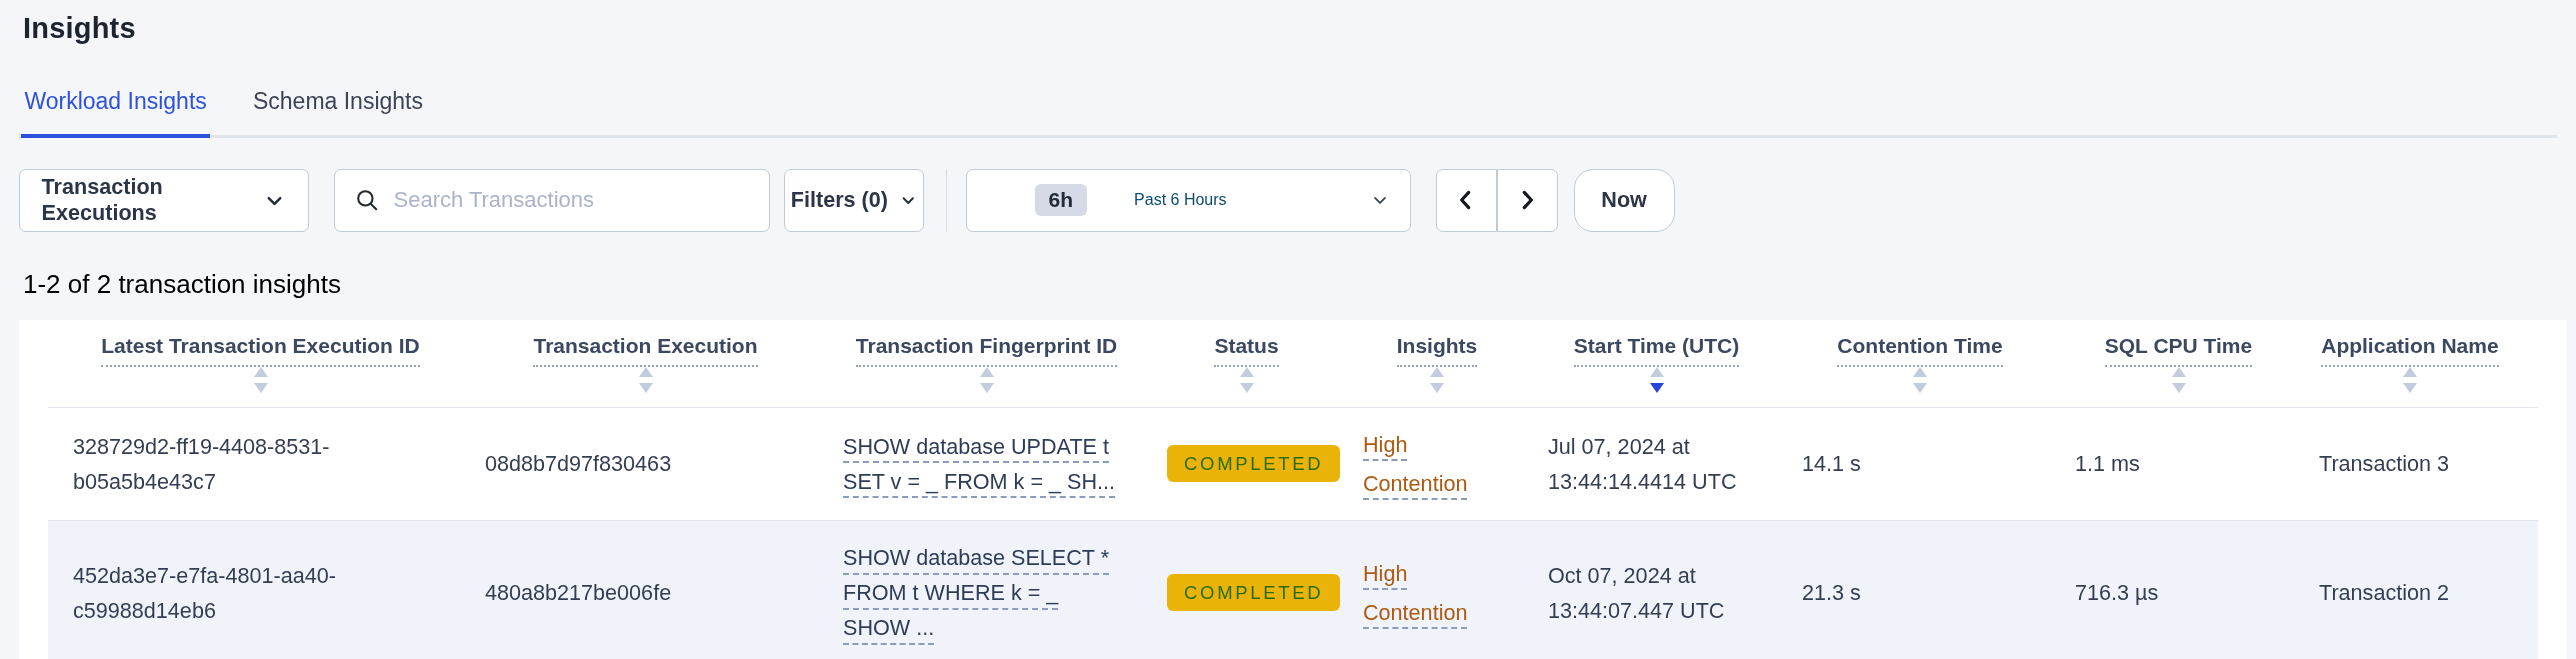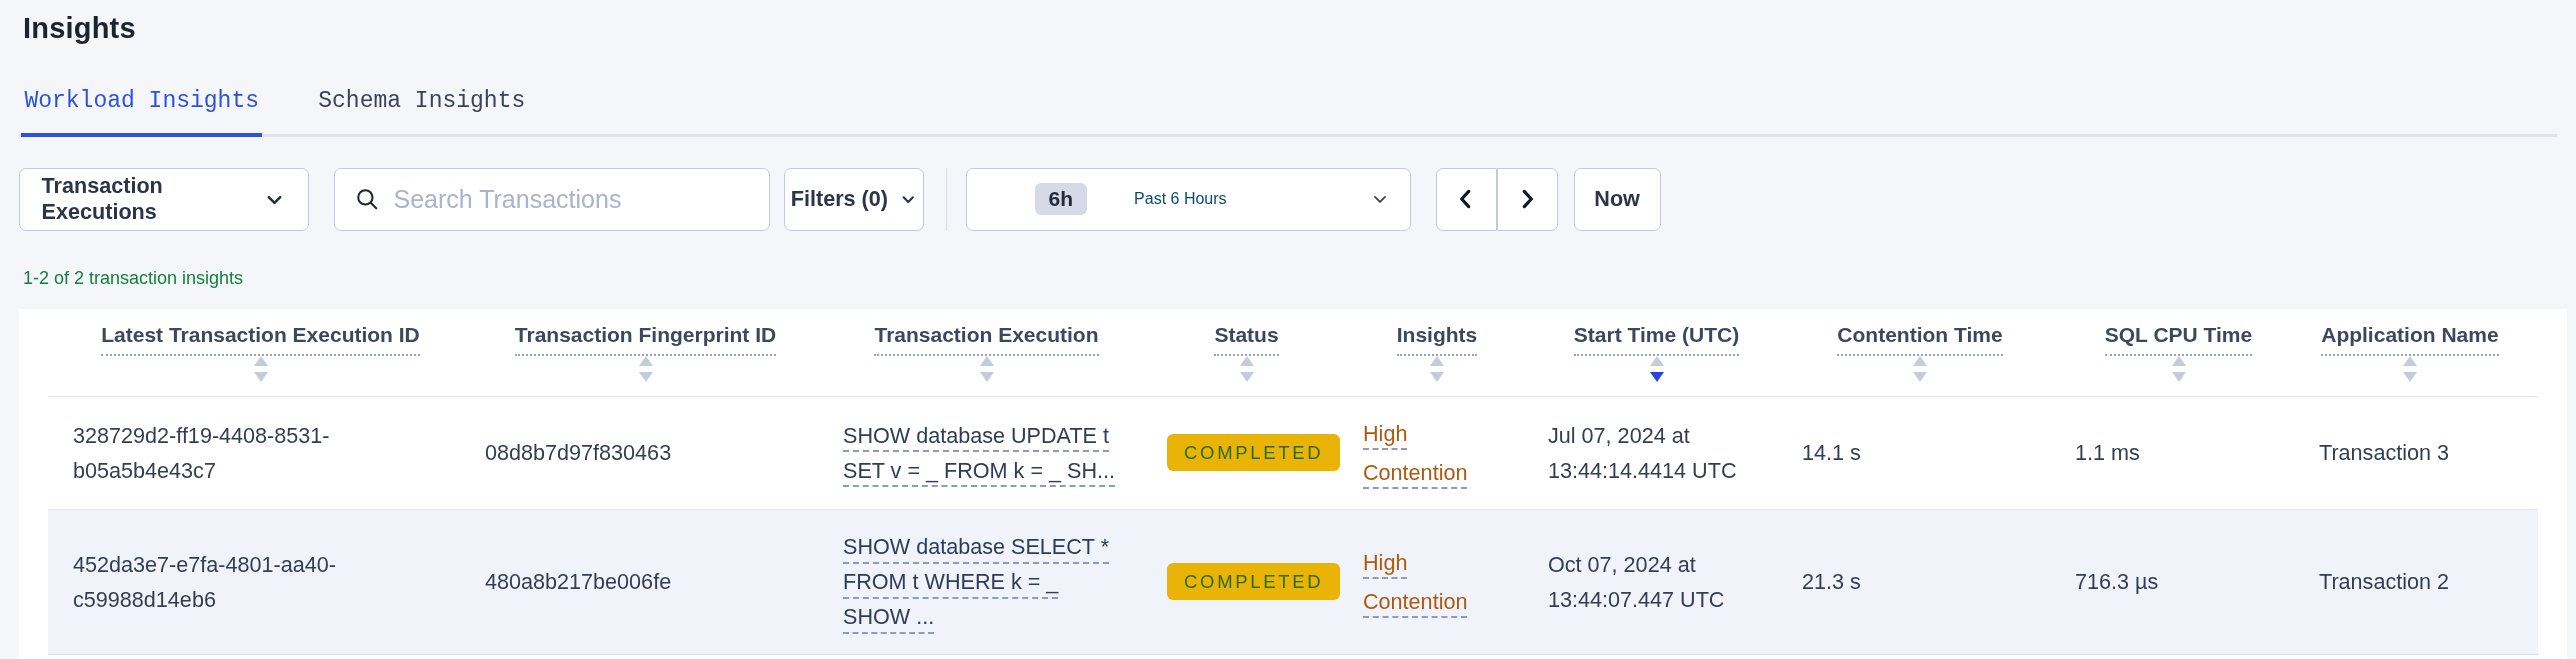--- a/index.html
+++ b/index.html
@@ -12,24 +12,23 @@
 
   
   .page-title {
     margin:12.3px 0 0 23px;
     font-size:29px; font-weight:700; color:#1d2430; letter-spacing:0.2px;
   }
 
   
   .tabs {
     margin:43px 19px 0 19px;
-    display:flex; gap:53px;
+    display:flex; gap:40px;
     border-bottom:3.1px solid #e0e4eb;
     padding-left:2.3px;
-    font-family:Liberation Mono, monospace;
   }
   .tab {
     font-size:23px; color:#3b4355;
     padding:0 3.1px 18.5px 3.1px;
     margin-bottom:-3.1px;
     border-bottom:4.6px solid transparent;
     cursor:pointer; white-space:nowrap;
   }
   .tab.active { color:#2c51dd; border-bottom-color:#2c51dd; }
 
@@ -45,43 +44,43 @@
     font-size:21.6px; color:#2c3547;
   }
   .btn-dropdown { width:290px; padding:0 21.6px; justify-content:center; gap:14px; font-weight:700; }
   .chev { flex:0 0 auto; display:inline-flex; }
   .search-box {
     margin-left:25px; width:436px; height:63px;
     background:#fff; border:1.5px solid #c2c9d8; border-radius:7px;
     display:flex; align-items:center; padding:0 18.5px; gap:14px;
   }
   .search-box input {
-    border:none; outline:none; flex:1; font-size:25px;
+    border:none; outline:none; flex:1; font-size:22px;
     font-family:"Liberation Sans", sans-serif; color:#333e52; background:transparent;
   }
   .search-box input::placeholder { color:#aab3c9; }
   .btn-filters { margin-left:14px; width:140px; justify-content:center; gap:10.8px; font-weight:700; }
   .v-divider { margin-left:21.6px; width:1.5px; height:63px; background:#d7dce6; }
   .btn-time { margin-left:18.5px; width:445px; padding:0 20px; gap:23px; }
   .time-badge {
     background:#d5dae6; color:#242c3c; font-weight:700;
     font-size:21px; border-radius:6.2px; padding:4px 14px;margin-left:48px;
   }
   .time-label { flex:1; font-size:16px; color:#0c4a6e;margin-left:24px; }
   .pager { margin-left:25px; display:flex; height:63px; }
   .pager-btn {
     width:61px; background:#fff; border:1.5px solid #c2c9d8;
     display:flex; align-items:center; justify-content:center; cursor:pointer;
   }
   .pager-btn.prev { border-radius:7px 0 0 7px; border-right-width:0.8px; }
   .pager-btn.next { border-radius:0 7px 7px 0; border-left-width:0.8px; }
-  .btn-now { margin-left:16px; width:87px; justify-content:center; font-weight:700; }
-
-  
-  .summary { margin:37px 0 0 23px; font-size:18px; color:#15803d; }
+  .btn-now { margin-left:16px; width:101px; justify-content:center; font-weight:700;border-radius:19px; }
+
+  
+  .summary { margin:37px 0 0 23px; font-size:26px; color:#000000; }
 
   
   .card {
     margin:20px 9.2px 0 19px;
     background:#fff;
     padding:0 29px;
     height:401px;
   }
   .thead, .trow {
     display:grid;
@@ -209,28 +208,28 @@
 
   <div class="thead">
     <div class="th">
       <span class="th-label">Latest Transaction Execution ID</span>
       <span class="sort">
           <span class="tri-up"></span>
           <span class="tri-down"></span>
         </span>
     </div>
     <div class="th">
+      <span class="th-label">Transaction Execution</span>
+      <span class="sort">
+          <span class="tri-up"></span>
+          <span class="tri-down"></span>
+        </span>
+    </div>
+    <div class="th">
       <span class="th-label">Transaction Fingerprint ID</span>
-      <span class="sort">
-          <span class="tri-up"></span>
-          <span class="tri-down"></span>
-        </span>
-    </div>
-    <div class="th">
-      <span class="th-label">Transaction Execution</span>
       <span class="sort">
           <span class="tri-up"></span>
           <span class="tri-down"></span>
         </span>
     </div>
     <div class="th">
       <span class="th-label">Status</span>
       <span class="sort">
           <span class="tri-up"></span>
           <span class="tri-down"></span>

